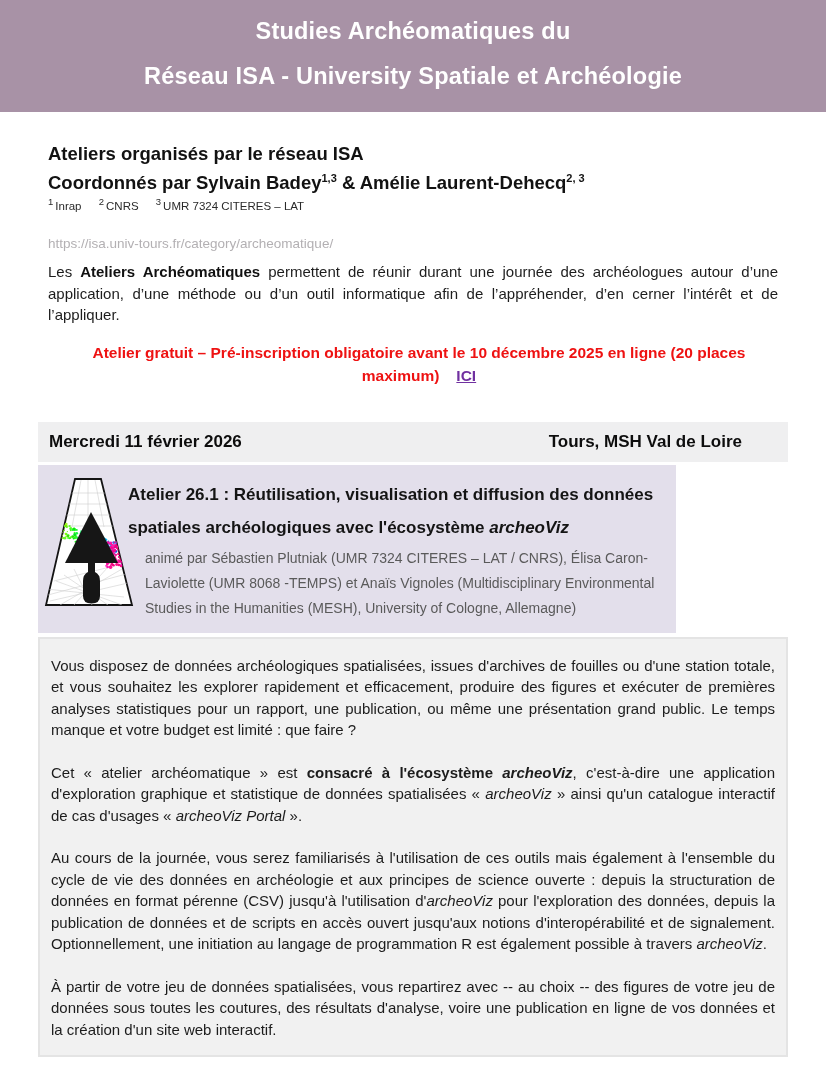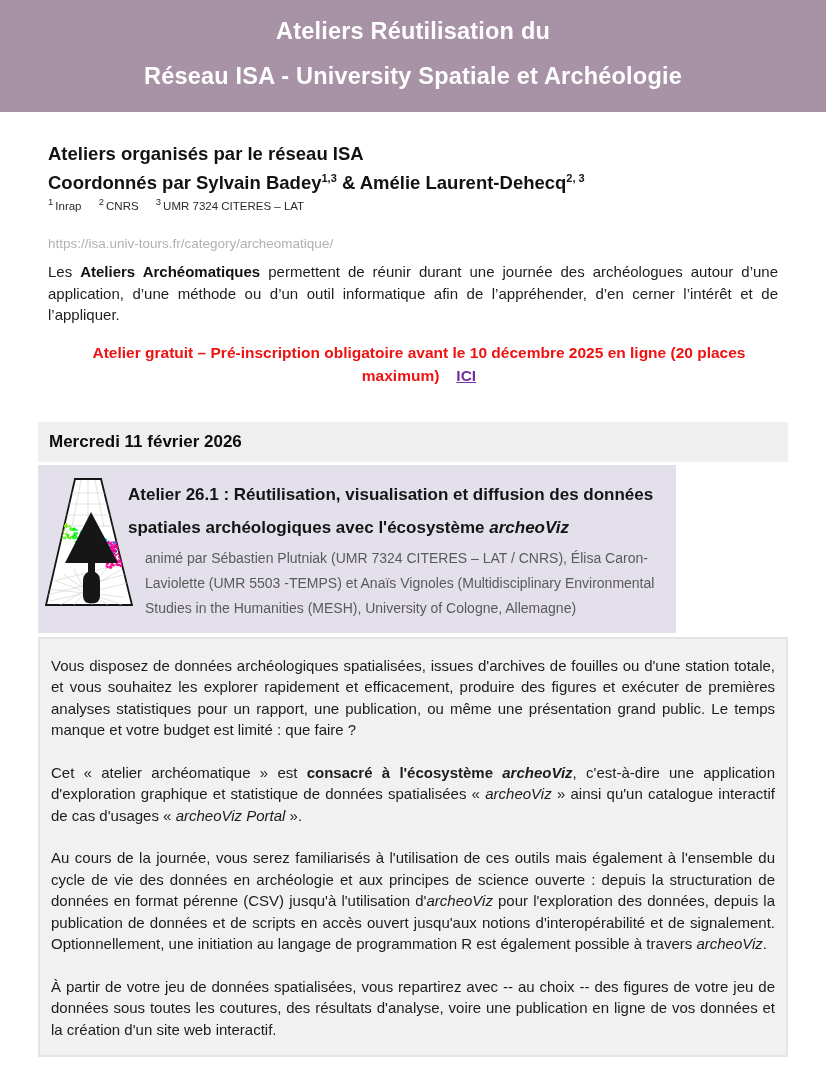--- a/index.html
+++ b/index.html
@@ -61,21 +61,21 @@
   }
   .bodybox p:first-child{margin-top:9px;}
   .bodybox .bd{font-weight:bold;}
   .bodybox .it{font-style:italic;}
   .bodybox .bdit{font-weight:bold;font-style:italic;}
 </style>
 </head>
 <body>
 
 <div class="banner">
-  <div class="line">Ateliers Réutilisation du</div>
+  <div class="line">Studies Archéomatiques du</div>
   <div class="line">Réseau ISA - University Spatiale et Archéologie</div>
 </div>
 
 <div class="intro">
   <div class="h-bold">Ateliers organisés par le réseau ISA</div>
   <div class="h-bold"><span>Coordonnés par Sylvain Badey</span><sup>1,3</sup><span> &amp; Amélie Laurent-Dehecq</span><sup>2, 3</sup></div>
 
   <div class="footnotes">
     <span class="fn"><sup>1</sup><span>Inrap</span></span>
     <span class="fn"><sup>2</sup><span>CNRS</span></span>
@@ -84,20 +84,21 @@
 
   <div class="url">https://isa.univ-tours.fr/category/archeomatique/</div>
 
   <div class="intro-p"><span>Les </span><b>Ateliers Archéomatiques</b><span> permettent de réunir durant une journée des archéologues autour d’une application, d’une méthode ou d’un outil informatique afin de l’appréhender, d’en cerner l’intérêt et de l’appliquer.</span></div>
 
   <div class="notice"><span>Atelier gratuit – Pré-inscription obligatoire avant le 10 décembre 2025 en ligne (20 places maximum)</span><span class="ici">ICI</span></div>
 </div>
 
 <div class="datebar">
   <span class="d">Mercredi 11 février 2026</span>
+  <span class="d">Tours, MSH Val de Loire</span>
 </div>
 
 <div class="workshop">
   <div class="logo-wrap">
     <svg id="trowel-logo" width="90" height="130" viewBox="0 0 90 130" xmlns="http://www.w3.org/2000/svg">
       <defs>
           <clipPath id="trap">
             <polygon points="31,2 57,2 88,128 2,128"></polygon>
           </clipPath>
         </defs>
@@ -493,21 +494,21 @@
           <circle cx="76.2" cy="72.4" r="1.17" fill="hsl(320,96%,52%)"></circle>
         </g>
       <g clip-path="url(#trap)" fill="#161616">
         <polygon points="47,35 21,86 74,86"></polygon>
         <path d="M44,86 h7 v9 q5,2.5 5,9 v15 q0,7.5 -8.5,7.5 q-8.5,0 -8.5,-7.5 v-15 q0,-6.5 5,-9 z"></path>
       </g>
     </svg>
   </div>
   <div class="ws-text">
     <div class="ws-title"><span>Atelier 26.1 : Réutilisation, visualisation et diffusion des données spatiales archéologiques avec l'écosystème </span><span class="it">archeoViz</span></div>
-    <div class="ws-fac">animé par Sébastien Plutniak (UMR 7324 CITERES – LAT / CNRS), Élisa Caron-Laviolette (UMR 5503 -TEMPS) et Anaïs Vignoles (Multidisciplinary Environmental Studies in the Humanities (MESH), University of Cologne, Allemagne)</div>
+    <div class="ws-fac">animé par Sébastien Plutniak (UMR 7324 CITERES – LAT / CNRS), Élisa Caron-Laviolette (UMR 8068 -TEMPS) et Anaïs Vignoles (Multidisciplinary Environmental Studies in the Humanities (MESH), University of Cologne, Allemagne)</div>
   </div>
 </div>
 
 <div class="bodybox">
   <p>Vous disposez de données archéologiques spatialisées, issues d'archives de fouilles ou d'une station totale, et vous souhaitez les explorer rapidement et efficacement, produire des figures et exécuter de premières analyses statistiques pour un rapport, une publication, ou même une présentation grand public. Le temps manque et votre budget est limité : que faire ?</p>
   <p><span>Cet « atelier archéomatique » est </span><span class="bd">consacré à l'écosystème </span><span class="bdit">archeoViz</span><span>, c'est-à-dire une application d'exploration graphique et statistique de données spatialisées « </span><span class="it">archeoViz</span><span> » ainsi qu'un catalogue interactif de cas d'usages « </span><span class="it">archeoViz Portal</span><span> ».</span></p>
   <p><span>Au cours de la journée, vous serez familiarisés à l'utilisation de ces outils mais également à l'ensemble du cycle de vie des données en archéologie et aux principes de science ouverte : depuis la structuration de données en format pérenne (CSV) jusqu'à l'utilisation d'</span><span class="it">archeoViz</span><span> pour l'exploration des données, depuis la publication de données et de scripts en accès ouvert jusqu'aux notions d'interopérabilité et de signalement. Optionnellement, une initiation au langage de programmation R est également possible à travers </span><span class="it">archeoViz</span><span>.</span></p>
   <p>À partir de votre jeu de données spatialisées, vous repartirez avec -- au choix -- des figures de votre jeu de données sous toutes les coutures, des résultats d'analyse, voire une publication en ligne de vos données et la création d'un site web interactif.</p>
 </div>
 

